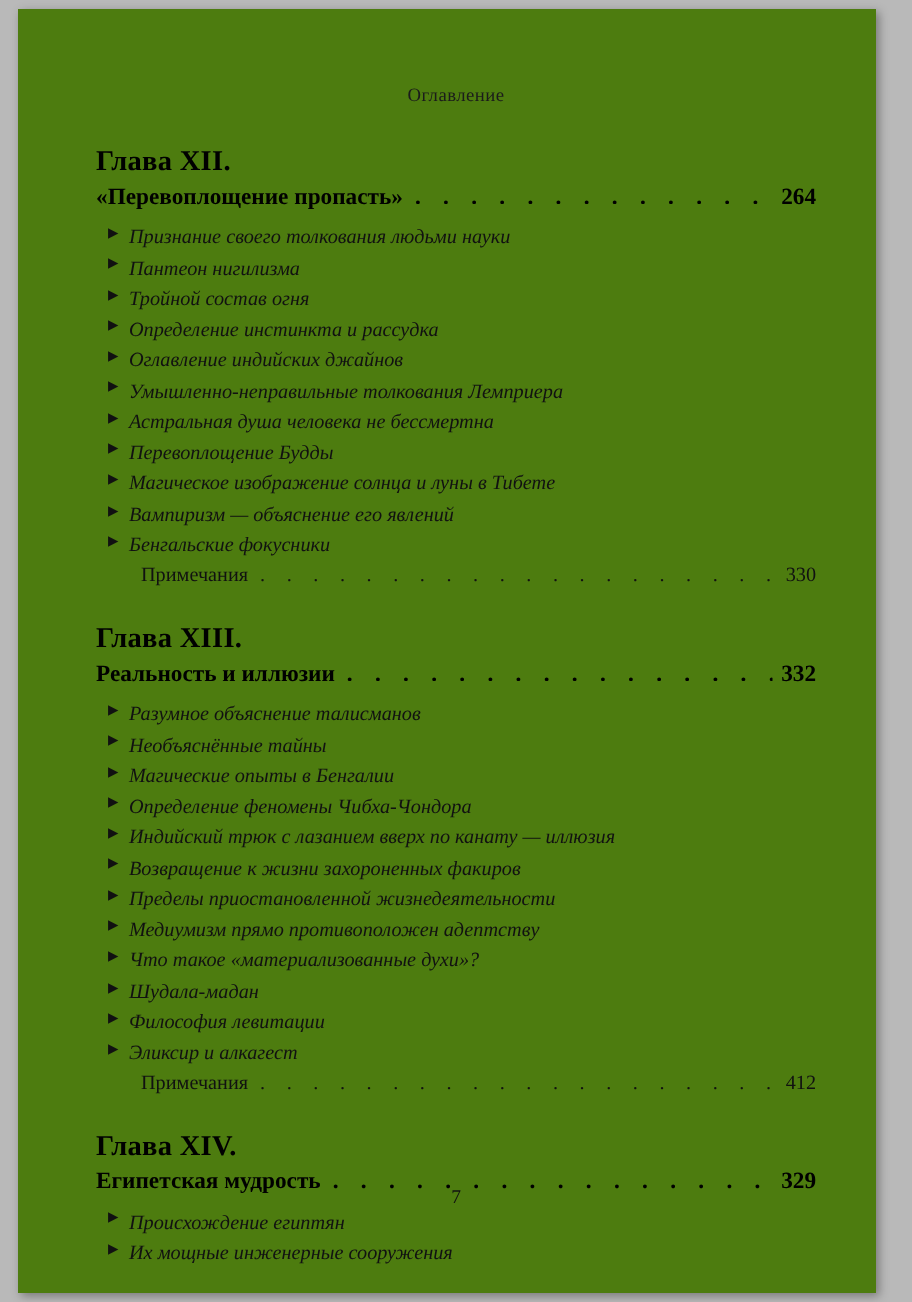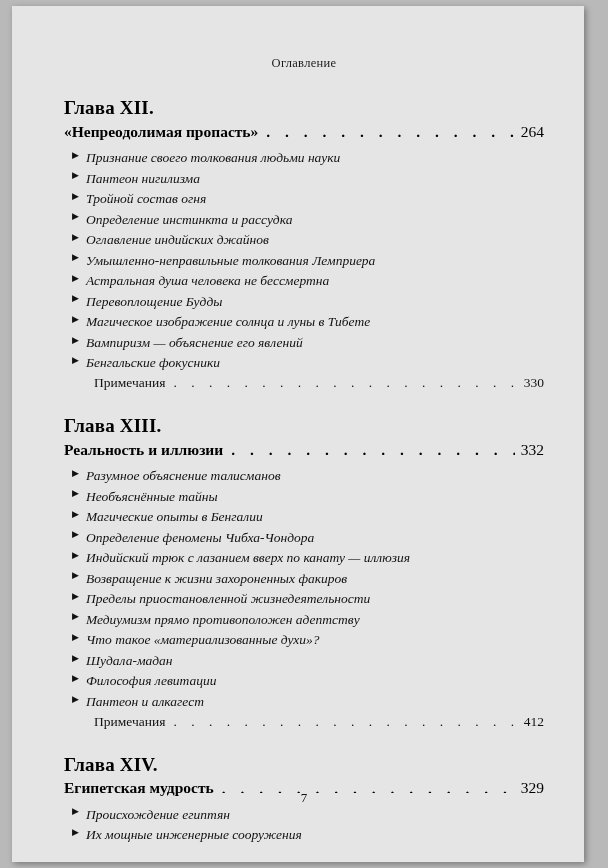--- a/index.html
+++ b/index.html
@@ -13,21 +13,21 @@
     font-family: "Liberation Serif", serif;
     position: relative;
     overflow: hidden;
   }
   #page {
     position: absolute;
     left: 12px;
     top: 6px;
     width: 572px;
     height: 856px;
-    background: #e5e5e5;
+    background: #4d7c0f;
     box-shadow: 2px 2px 6px rgba(0,0,0,0.35);
     overflow: hidden;
   }
   #page-inner {
     position: absolute;
     left: 52px;
     top: 0;
     width: 480px;
     height: 100%;
   }
@@ -67,21 +67,21 @@
     position: relative;
     height: 1em;
     overflow: hidden;
     letter-spacing: 5.5px;
     font-size: 15.5px;
     font-weight: bold;
     color: #000;
     white-space: nowrap;
   }
   .chapter-page {
-    font-weight: normal;
+    font-weight: bold;
     font-size: 15.5px;
     width: 34px;
     text-align: right;
     white-space: nowrap;
   }
   ul.entries {
     list-style: none;
     margin: 6px 0 0 0;
     padding: 0;
   }
@@ -143,21 +143,21 @@
 <body>
 
 <div id="page">
   <div id="page-inner">
 
     <div class="running-head">Оглавление</div>
 
     <div class="chapter first">
       <div class="chapter-label">Глава XII.</div>
       <div class="chapter-title-row">
-        <span class="ttl">«Непреодолимая пропасть»</span>
+        <span class="ttl">«Перевоплощение пропасть»</span>
         <span class="leader">. . . . . . . . . . . . . . . . . . . . . . . . . . . . . . . . . . . . . . . . . . . . . .</span>
         <span class="chapter-page">264</span>
       </div>
       <ul class="entries">
         <li><span class="bullet">▶</span><span>Признание своего толкования людьми науки</span></li>
         <li><span class="bullet">▶</span><span>Пантеон нигилизма</span></li>
         <li><span class="bullet">▶</span><span>Тройной состав огня</span></li>
         <li><span class="bullet">▶</span><span>Определение инстинкта и рассудка</span></li>
         <li><span class="bullet">▶</span><span>Оглавление индийских джайнов</span></li>
         <li><span class="bullet">▶</span><span>Умышленно-неправильные толкования Лемприера</span></li>
@@ -186,21 +186,21 @@
         <li><span class="bullet">▶</span><span>Необъяснённые тайны</span></li>
         <li><span class="bullet">▶</span><span>Магические опыты в Бенгалии</span></li>
         <li><span class="bullet">▶</span><span>Определение феномены Чибха-Чондора</span></li>
         <li><span class="bullet">▶</span><span>Индийский трюк с лазанием вверх по канату — иллюзия</span></li>
         <li><span class="bullet">▶</span><span>Возвращение к жизни захороненных факиров</span></li>
         <li><span class="bullet">▶</span><span>Пределы приостановленной жизнедеятельности</span></li>
         <li><span class="bullet">▶</span><span>Медиумизм прямо противоположен адептству</span></li>
         <li><span class="bullet">▶</span><span>Что такое «материализованные духи»?</span></li>
         <li><span class="bullet">▶</span><span>Шудала-мадан</span></li>
         <li><span class="bullet">▶</span><span>Философия левитации</span></li>
-        <li><span class="bullet">▶</span><span>Пантеон и алкагест</span></li>
+        <li><span class="bullet">▶</span><span>Эликсир и алкагест</span></li>
       </ul>
       <div class="notes-row">
         <span class="notes-label">Примечания</span>
         <span class="leader-thin">. . . . . . . . . . . . . . . . . . . . . . . . . . . . . . . . . . . . . . . . . . . . . .</span>
         <span class="notes-page">412</span>
       </div>
     </div>
 
     <div class="chapter">
       <div class="chapter-label">Глава XIV.</div>

